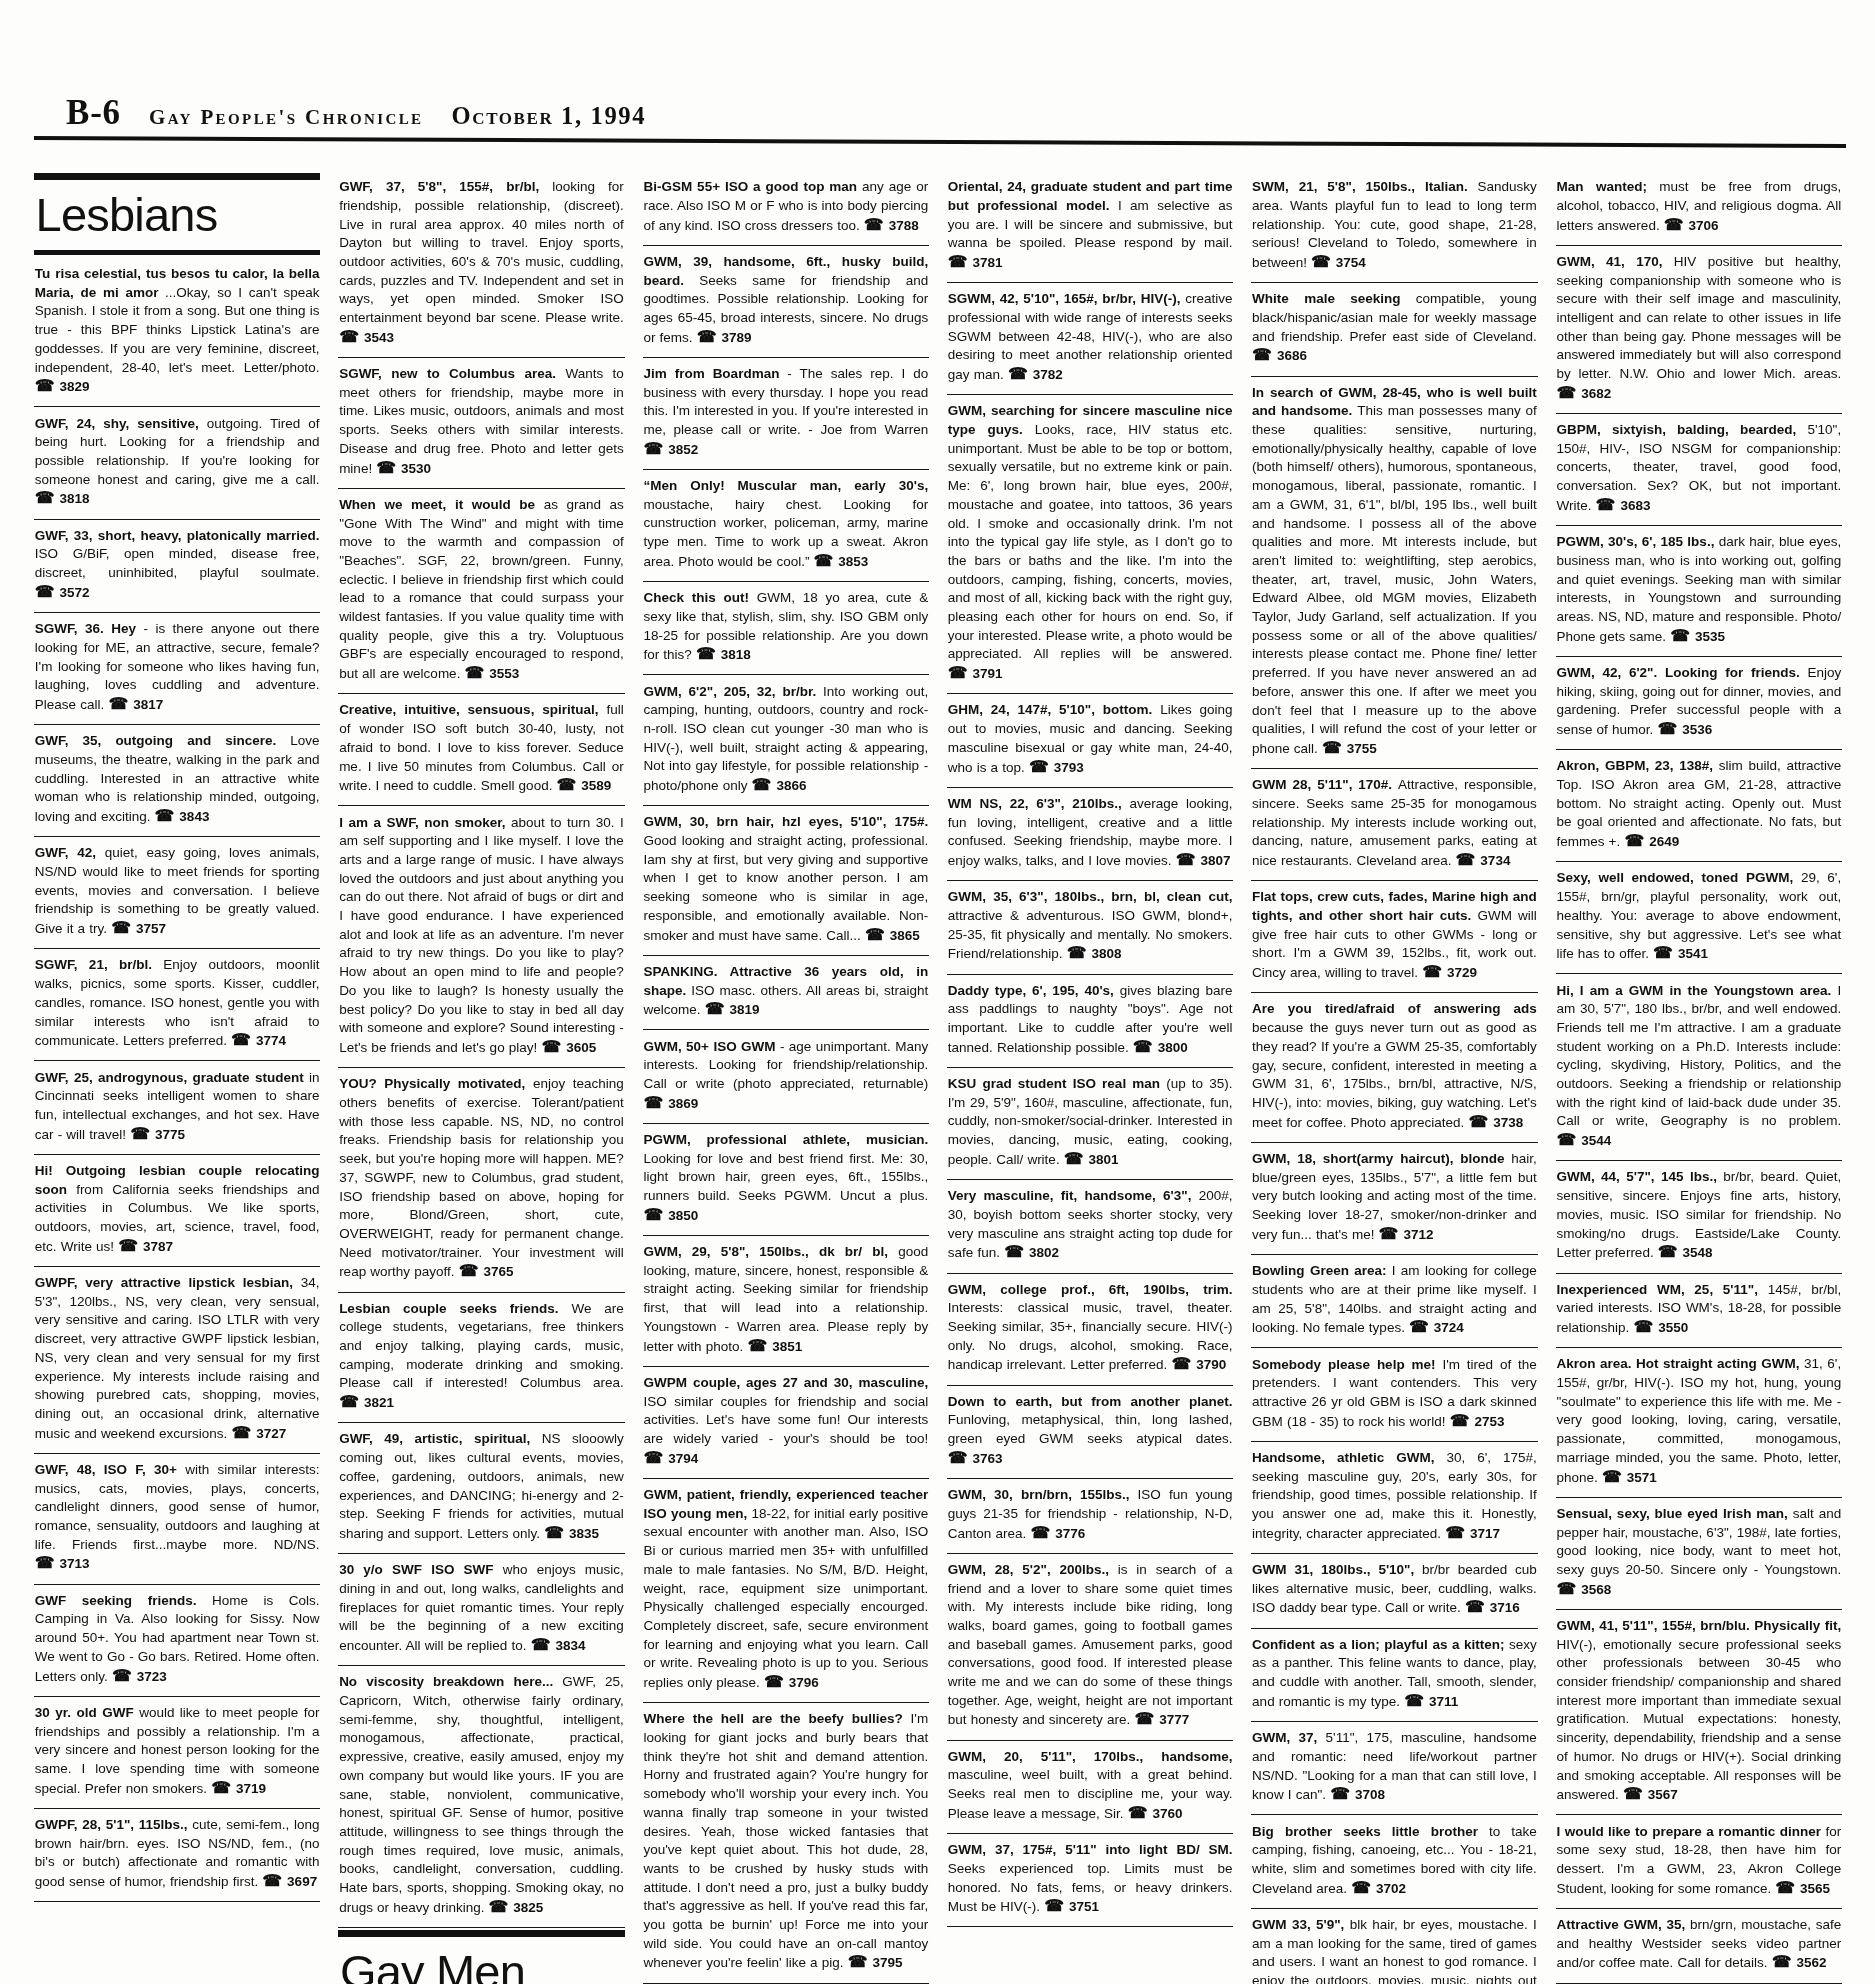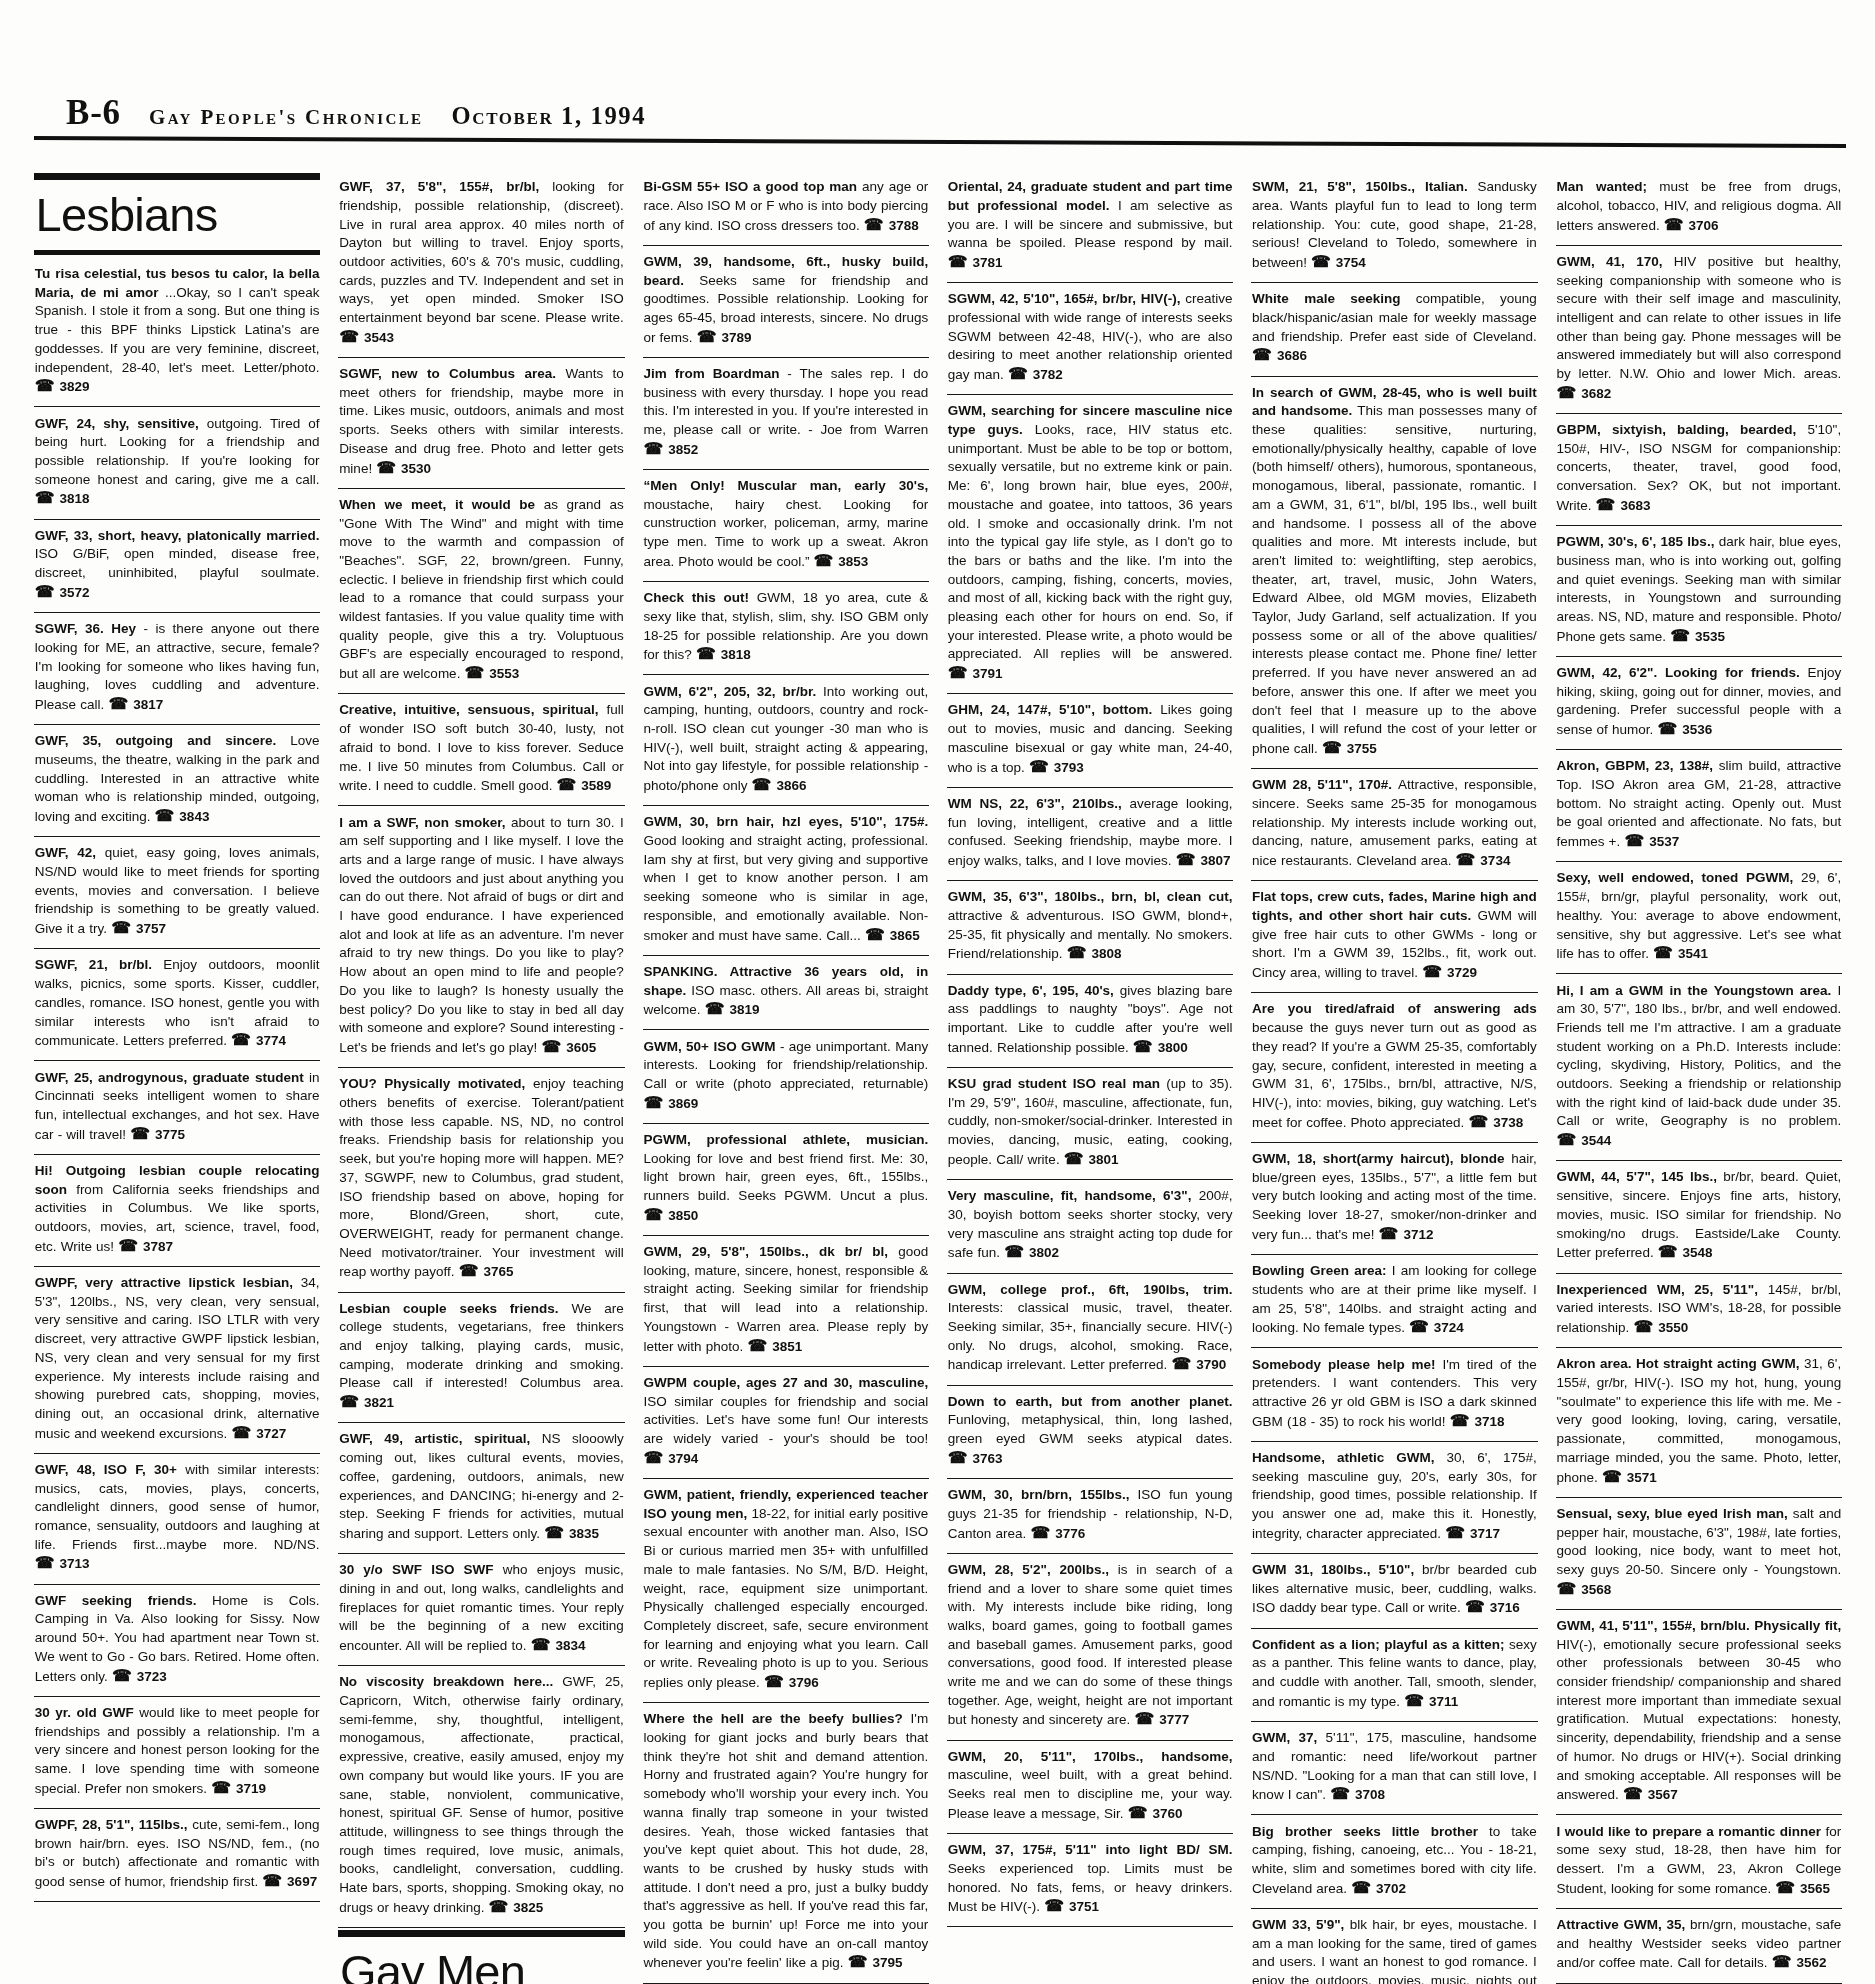--- a/index.html
+++ b/index.html
@@ -129,35 +129,35 @@
       </div>
       <div class="column">
         <div class="ad"><span class="lead">SWM, 21, 5'8", 150lbs., Italian. </span><span>Sandusky area. Wants playful fun to lead to long term relationship. You: cute, good shape, 21-28, serious! Cleveland to Toledo, somewhere in between! </span><span class="tel"><span class="tel-icon">☎ </span><span>3754</span></span></div>
         <div class="ad"><span class="lead">White male seeking </span><span>compatible, young black/hispanic/asian male for weekly massage and friendship. Prefer east side of Cleveland. </span><span class="tel"><span class="tel-icon">☎ </span><span>3686</span></span></div>
         <div class="ad"><span class="lead">In search of GWM, 28-45, who is well built and handsome. </span><span>This man possesses many of these qualities: sensitive, nurturing, emotionally/physically healthy, capable of love (both himself/ others), humorous, spontaneous, monogamous, liberal, passionate, romantic. I am a GWM, 31, 6'1", bl/bl, 195 lbs., well built and handsome. I possess all of the above qualities and more. Mt interests include, but aren't limited to: weightlifting, step aerobics, theater, art, travel, music, John Waters, Edward Albee, old MGM movies, Elizabeth Taylor, Judy Garland, self actualization. If you possess some or all of the above qualities/ interests please contact me. Phone fine/ letter preferred. If you have never answered an ad before, answer this one. If after we meet you don't feel that I measure up to the above qualities, I will refund the cost of your letter or phone call. </span><span class="tel"><span class="tel-icon">☎ </span><span>3755</span></span></div>
         <div class="ad"><span class="lead">GWM 28, 5'11", 170#. </span><span>Attractive, responsible, sincere. Seeks same 25-35 for monogamous relationship. My interests include working out, dancing, nature, amusement parks, eating at nice restaurants. Cleveland area. </span><span class="tel"><span class="tel-icon">☎ </span><span>3734</span></span></div>
         <div class="ad"><span class="lead">Flat tops, crew cuts, fades, Marine high and tights, and other short hair cuts. </span><span>GWM will give free hair cuts to other GWMs - long or short. I'm a GWM 39, 152lbs., fit, work out. Cincy area, willing to travel. </span><span class="tel"><span class="tel-icon">☎ </span><span>3729</span></span></div>
         <div class="ad"><span class="lead">Are you tired/afraid of answering ads </span><span>because the guys never turn out as good as they read? If you're a GWM 25-35, comfortably gay, secure, confident, interested in meeting a GWM 31, 6', 175lbs., brn/bl, attractive, N/S, HIV(-), into: movies, biking, guy watching. Let's meet for coffee. Photo appreciated. </span><span class="tel"><span class="tel-icon">☎ </span><span>3738</span></span></div>
         <div class="ad"><span class="lead">GWM, 18, short(army haircut), blonde </span><span>hair, blue/green eyes, 135lbs., 5'7", a little fem but very butch looking and acting most of the time. Seeking lover 18-27, smoker/non-drinker and very fun... that's me! </span><span class="tel"><span class="tel-icon">☎ </span><span>3712</span></span></div>
         <div class="ad"><span class="lead">Bowling Green area: </span><span>I am looking for college students who are at their prime like myself. I am 25, 5'8", 140lbs. and straight acting and looking. No female types. </span><span class="tel"><span class="tel-icon">☎ </span><span>3724</span></span></div>
-        <div class="ad"><span class="lead">Somebody please help me! </span><span>I'm tired of the pretenders. I want contenders. This very attractive 26 yr old GBM is ISO a dark skinned GBM (18 - 35) to rock his world! </span><span class="tel"><span class="tel-icon">☎ </span><span>3718</span></span></div>
+        <div class="ad"><span class="lead">Somebody please help me! </span><span>I'm tired of the pretenders. I want contenders. This very attractive 26 yr old GBM is ISO a dark skinned GBM (18 - 35) to rock his world! </span><span class="tel"><span class="tel-icon">☎ </span><span>2753</span></span></div>
         <div class="ad"><span class="lead">Handsome, athletic GWM, </span><span>30, 6', 175#, seeking masculine guy, 20's, early 30s, for friendship, good times, possible relationship. If you answer one ad, make this it. Honestly, integrity, character appreciated. </span><span class="tel"><span class="tel-icon">☎ </span><span>3717</span></span></div>
         <div class="ad"><span class="lead">GWM 31, 180lbs., 5'10", </span><span>br/br bearded cub likes alternative music, beer, cuddling, walks. ISO daddy bear type. Call or write. </span><span class="tel"><span class="tel-icon">☎ </span><span>3716</span></span></div>
         <div class="ad"><span class="lead">Confident as a lion; playful as a kitten; </span><span>sexy as a panther. This feline wants to dance, play, and cuddle with another. Tall, smooth, slender, and romantic is my type. </span><span class="tel"><span class="tel-icon">☎ </span><span>3711</span></span></div>
         <div class="ad"><span class="lead">GWM, 37, </span><span>5'11", 175, masculine, handsome and romantic: need life/workout partner NS/ND. "Looking for a man that can still love, I know I can". </span><span class="tel"><span class="tel-icon">☎ </span><span>3708</span></span></div>
         <div class="ad"><span class="lead">Big brother seeks little brother </span><span>to take camping, fishing, canoeing, etc... You - 18-21, white, slim and sometimes bored with city life. Cleveland area. </span><span class="tel"><span class="tel-icon">☎ </span><span>3702</span></span></div>
         <div class="ad"><span class="lead">GWM 33, 5'9", </span><span>blk hair, br eyes, moustache. I am a man looking for the same, tired of games and users. I want an honest to god romance. I enjoy the outdoors, movies, music, nights out or at home. I have a great sense of humor and would like someone whom is not afraid to laugh. What you do for a living is not important to me as long as your proud and happy. If i sound like what you have been looking for give me a call or write. All it takes is a spark to light the fire! </span></div>
       </div>
       <div class="column">
         <div class="ad"><span class="lead">Man wanted; </span><span>must be free from drugs, alcohol, tobacco, HIV, and religious dogma. All letters answered. </span><span class="tel"><span class="tel-icon">☎ </span><span>3706</span></span></div>
         <div class="ad"><span class="lead">GWM, 41, 170, </span><span>HIV positive but healthy, seeking companionship with someone who is secure with their self image and masculinity, intelligent and can relate to other issues in life other than being gay. Phone messages will be answered immediately but will also correspond by letter. N.W. Ohio and lower Mich. areas. </span><span class="tel"><span class="tel-icon">☎ </span><span>3682</span></span></div>
         <div class="ad"><span class="lead">GBPM, sixtyish, balding, bearded, </span><span>5'10", 150#, HIV-, ISO NSGM for companionship: concerts, theater, travel, good food, conversation. Sex? OK, but not important. Write. </span><span class="tel"><span class="tel-icon">☎ </span><span>3683</span></span></div>
         <div class="ad"><span class="lead">PGWM, 30's, 6', 185 lbs., </span><span>dark hair, blue eyes, business man, who is into working out, golfing and quiet evenings. Seeking man with similar interests, in Youngstown and surrounding areas. NS, ND, mature and responsible. Photo/ Phone gets same. </span><span class="tel"><span class="tel-icon">☎ </span><span>3535</span></span></div>
         <div class="ad"><span class="lead">GWM, 42, 6'2". Looking for friends. </span><span>Enjoy hiking, skiing, going out for dinner, movies, and gardening. Prefer successful people with a sense of humor. </span><span class="tel"><span class="tel-icon">☎ </span><span>3536</span></span></div>
-        <div class="ad"><span class="lead">Akron, GBPM, 23, 138#, </span><span>slim build, attractive Top. ISO Akron area GM, 21-28, attractive bottom. No straight acting. Openly out. Must be goal oriented and affectionate. No fats, but femmes +. </span><span class="tel"><span class="tel-icon">☎ </span><span>3537</span></span></div>
+        <div class="ad"><span class="lead">Akron, GBPM, 23, 138#, </span><span>slim build, attractive Top. ISO Akron area GM, 21-28, attractive bottom. No straight acting. Openly out. Must be goal oriented and affectionate. No fats, but femmes +. </span><span class="tel"><span class="tel-icon">☎ </span><span>2649</span></span></div>
         <div class="ad"><span class="lead">Sexy, well endowed, toned PGWM, </span><span>29, 6', 155#, brn/gr, playful personality, work out, healthy. You: average to above endowment, sensitive, shy but aggressive. Let's see what life has to offer. </span><span class="tel"><span class="tel-icon">☎ </span><span>3541</span></span></div>
         <div class="ad"><span class="lead">Hi, I am a GWM in the Youngstown area. </span><span>I am 30, 5'7", 180 lbs., br/br, and well endowed. Friends tell me I'm attractive. I am a graduate student working on a Ph.D. Interests include: cycling, skydiving, History, Politics, and the outdoors. Seeking a friendship or relationship with the right kind of laid-back dude under 35. Call or write, Geography is no problem. </span><span class="tel"><span class="tel-icon">☎ </span><span>3544</span></span></div>
         <div class="ad"><span class="lead">GWM, 44, 5'7", 145 lbs., </span><span>br/br, beard. Quiet, sensitive, sincere. Enjoys fine arts, history, movies, music. ISO similar for friendship. No smoking/no drugs. Eastside/Lake County. Letter preferred. </span><span class="tel"><span class="tel-icon">☎ </span><span>3548</span></span></div>
         <div class="ad"><span class="lead">Inexperienced WM, 25, 5'11", </span><span>145#, br/bl, varied interests. ISO WM's, 18-28, for possible relationship. </span><span class="tel"><span class="tel-icon">☎ </span><span>3550</span></span></div>
         <div class="ad"><span class="lead">Akron area. Hot straight acting GWM, </span><span>31, 6', 155#, gr/br, HIV(-). ISO my hot, hung, young "soulmate" to experience this life with me. Me - very good looking, loving, caring, versatile, passionate, committed, monogamous, marriage minded, you the same. Photo, letter, phone. </span><span class="tel"><span class="tel-icon">☎ </span><span>3571</span></span></div>
         <div class="ad"><span class="lead">Sensual, sexy, blue eyed Irish man, </span><span>salt and pepper hair, moustache, 6'3", 198#, late forties, good looking, nice body, want to meet hot, sexy guys 20-50. Sincere only - Youngstown. </span><span class="tel"><span class="tel-icon">☎ </span><span>3568</span></span></div>
         <div class="ad"><span class="lead">GWM, 41, 5'11", 155#, brn/blu. Physically fit, </span><span>HIV(-), emotionally secure professional seeks other professionals between 30-45 who consider friendship/ companionship and shared interest more important than immediate sexual gratification. Mutual expectations: honesty, sincerity, dependability, friendship and a sense of humor. No drugs or HIV(+). Social drinking and smoking acceptable. All responses will be answered. </span><span class="tel"><span class="tel-icon">☎ </span><span>3567</span></span></div>
         <div class="ad"><span class="lead">I would like to prepare a romantic dinner </span><span>for some sexy stud, 18-28, then have him for dessert. I'm a GWM, 23, Akron College Student, looking for some romance. </span><span class="tel"><span class="tel-icon">☎ </span><span>3565</span></span></div>
         <div class="ad"><span class="lead">Attractive GWM, 35, </span><span>brn/grn, moustache, safe and healthy Westsider seeks video partner and/or coffee mate. Call for details. </span><span class="tel"><span class="tel-icon">☎ </span><span>3562</span></span></div>
       </div>

